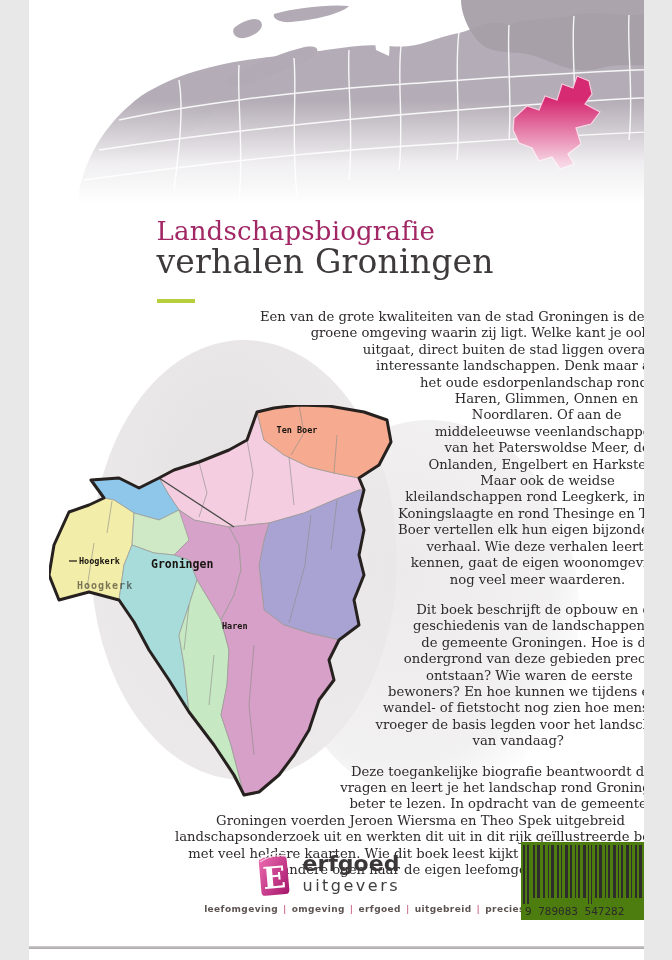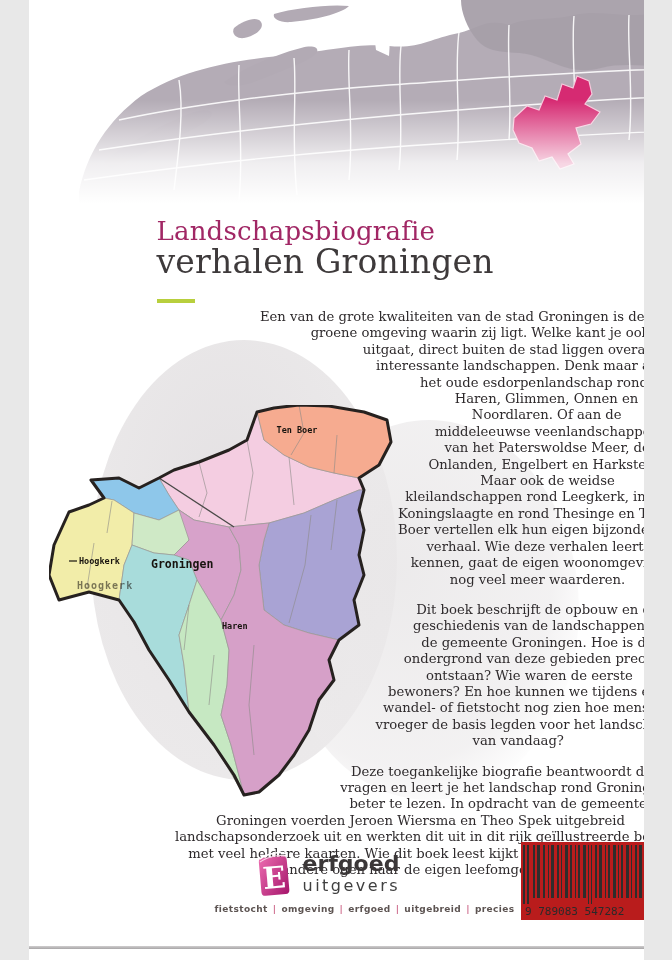--- a/index.html
+++ b/index.html
@@ -52,21 +52,21 @@
   .pub-text{display:flex;flex-direction:column;font-family:"DejaVu Sans","Liberation Sans",sans-serif;}
   .pub-name{font-size:22px;font-weight:bold;color:#3b3738;line-height:1;}
   .pub-tagline{font-size:16px;color:#404040;letter-spacing:2.5px;line-height:1;margin-top:3px;}
   .categories{
     position:absolute;left:161px;top:904px;width:350px;z-index:6;text-align:center;
     font-family:"DejaVu Sans","Liberation Sans",sans-serif;
     font-size:9px;font-weight:bold;color:#5d5452;letter-spacing:.4px;
   }
   .categories .sep{color:var(--sep-pink);padding:0 5px;}
   
-  .barcode{position:absolute;left:492px;top:842px;width:140px;height:78px;z-index:6;background:#b91c1c;}
+  .barcode{position:absolute;left:492px;top:842px;width:140px;height:78px;z-index:6;background:#4d7c0f;}
   
   .pageedge{position:absolute;left:0;top:946px;width:672px;height:3px;
     background:linear-gradient(#cfcdce,#a8a6a7);z-index:7;}
 </style>
 </head>
 <body>
 
 <div id="page">
 
   <svg id="topmap" viewBox="0 0 672 215" xmlns="http://www.w3.org/2000/svg">
@@ -173,21 +173,21 @@
         <path d="M7,12 C17,6 30,6 34,9" stroke="#f6d4e6" stroke-width="1" fill="none"></path>
         <text x="20" y="39" font-size="30" font-weight="bold" fill="#ffffff" text-anchor="middle" font-family="DejaVu Serif, Liberation Serif, serif">E</text>
       </g>
     </svg>
     <div class="pub-text">
       <span class="pub-name">erfgoed</span>
       <span class="pub-tagline">uitgevers</span>
     </div>
   </div>
 
-  <div class="categories" id="pub-categories"><span>fietstocht</span><span class="sep">|</span><span>omgeving</span><span class="sep">|</span><span>erfgoed</span><span class="sep">|</span><span>uitgebreid</span><span class="sep">|</span><span>precies</span></div>
+  <div class="categories" id="pub-categories"><span>leefomgeving</span><span class="sep">|</span><span>omgeving</span><span class="sep">|</span><span>erfgoed</span><span class="sep">|</span><span>uitgebreid</span><span class="sep">|</span><span>precies</span></div>
 
   <div class="barcode">
     <svg width="140" height="78" viewBox="0 0 140 78" xmlns="http://www.w3.org/2000/svg">
       <g id="barcode-bars" fill="var(--barcode-ink)">
           <rect x="2" y="3" width="2" height="59"></rect>
           <rect x="6" y="3" width="2" height="59"></rect>
           <rect x="12" y="3" width="2" height="53"></rect>
           <rect x="16" y="3" width="3" height="53"></rect>
           <rect x="22" y="3" width="2" height="53"></rect>
           <rect x="27" y="3" width="1" height="53"></rect>

